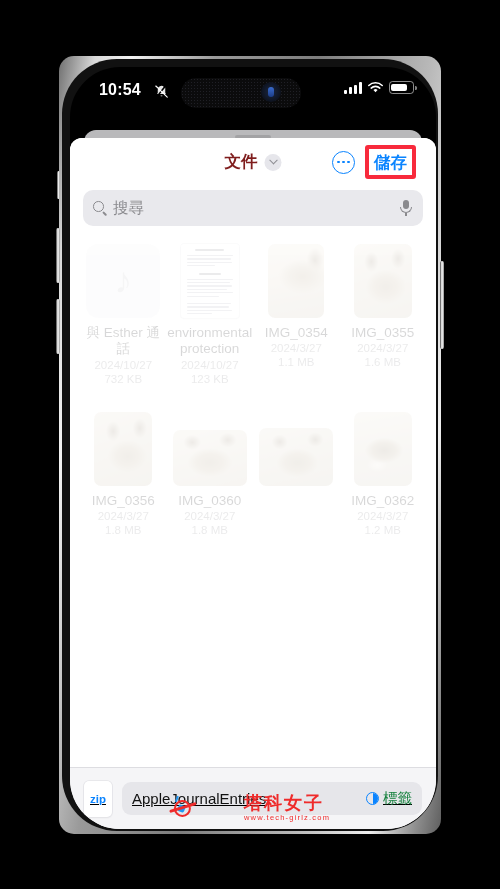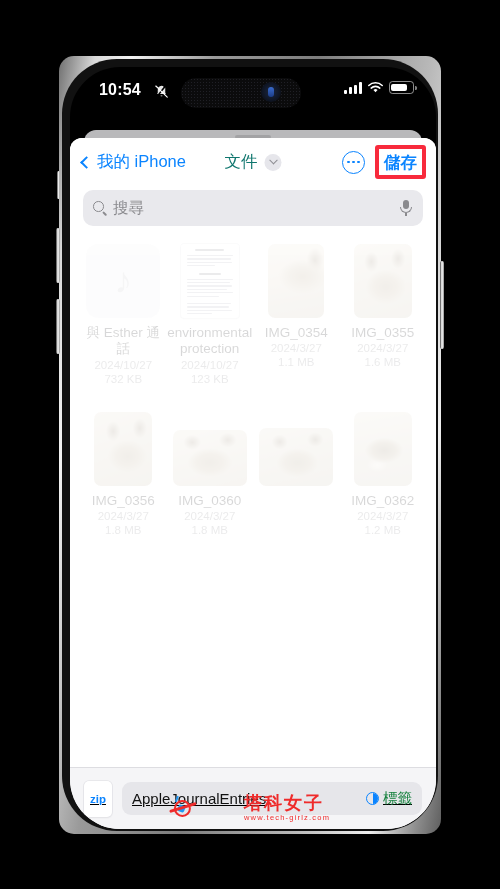--- a/index.html
+++ b/index.html
@@ -123,30 +123,30 @@
     font-size: 16.5px; cursor: pointer;
   }
   .chev-left {
     width: 9px; height: 9px; border-left: 2.4px solid #0a84ff; border-bottom: 2.4px solid #0a84ff;
     transform: rotate(45deg); margin-right: 2px;
   }
   .nav-title-wrap {
     position: absolute; left: 50%; transform: translateX(-50%);
     display: flex; align-items: center; gap: 7px;
   }
-  .nav-title { font-size: 16.5px; font-weight: normal; color: #0f766e; }
+  .nav-title { font-size: 16.5px; font-weight: bold; color: #7f1d1d; }
   .chev-circle {
     width: 17px; height: 17px; border-radius: 50%; background: #e6e6eb;
     display: flex; align-items: center; justify-content: center;
   }
   .chev-down {
     width: 6px; height: 6px; border-right: 1.8px solid #8e8e93; border-bottom: 1.8px solid #8e8e93;
     transform: rotate(45deg) translate(-1.2px,-1.2px);
   }
-  .nav-right { position: absolute; right: 10px; display: flex; align-items: center; gap: 10px; }
+  .nav-right { position: absolute; right: 20px; display: flex; align-items: center; gap: 10px; }
   .more-btn {
     width: 23px; height: 23px; border-radius: 50%; border: 1.6px solid #0a84ff;
     display: flex; align-items: center; justify-content: center; gap: 2.4px; cursor: pointer;
   }
   .more-btn span { width: 2.6px; height: 2.6px; border-radius: 50%; background: #0a84ff; display:block; }
   .save-hl {
     position: relative; border: 4px solid #f82a3c; background: #fff;
     padding: 5px 5px; border-radius: 3px; display: flex; align-items: center; justify-content: center;
   }
   .save-btn { color: #0a84ff; font-size: 16.5px; font-weight: bold; cursor: pointer; line-height: 1; }
@@ -344,24 +344,20 @@
                 <i></i>
               </div>
           </div>
         </div>
 
         <div class="card-behind"></div>
 
         <div class="sheet">
 
           <div class="navbar">
-            <div class="nav-back">
-              <span class="chev-left"></span>
-              <span>我的 iPhone</span>
-            </div>
             <div class="nav-title-wrap">
               <span class="nav-title">文件</span>
               <span class="chev-circle">
                 <span class="chev-down"></span>
               </span>
             </div>
             <div class="nav-right">
               <div class="more-btn">
                 <span></span>
                 <span></span>

